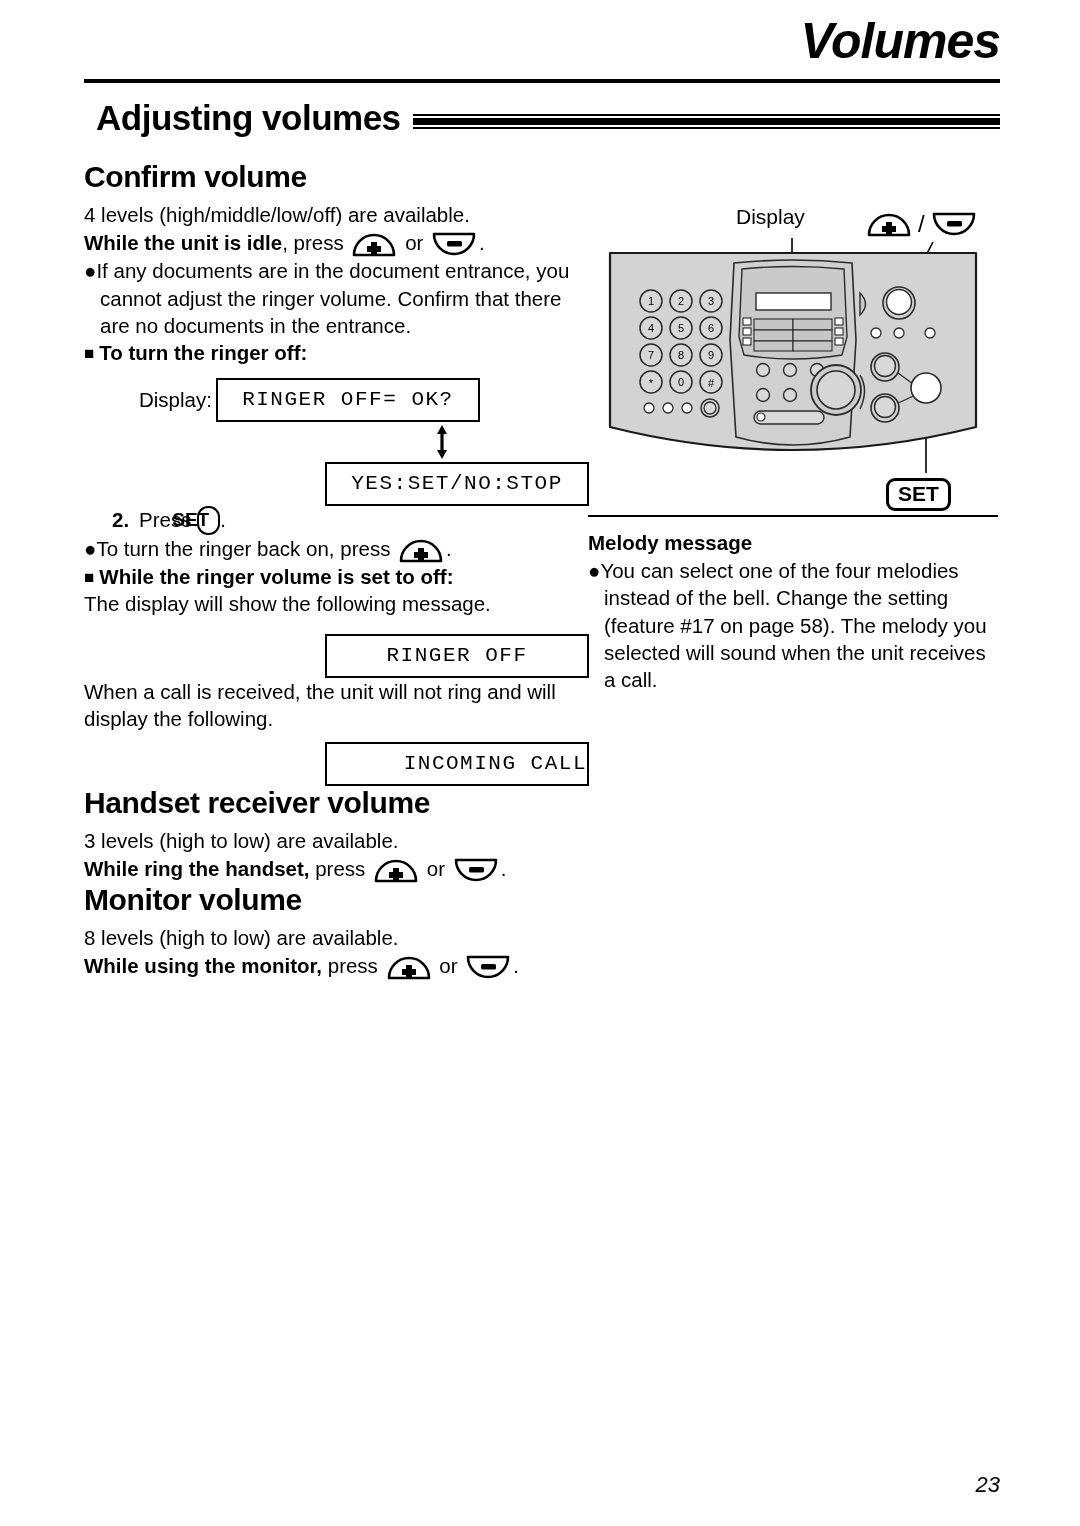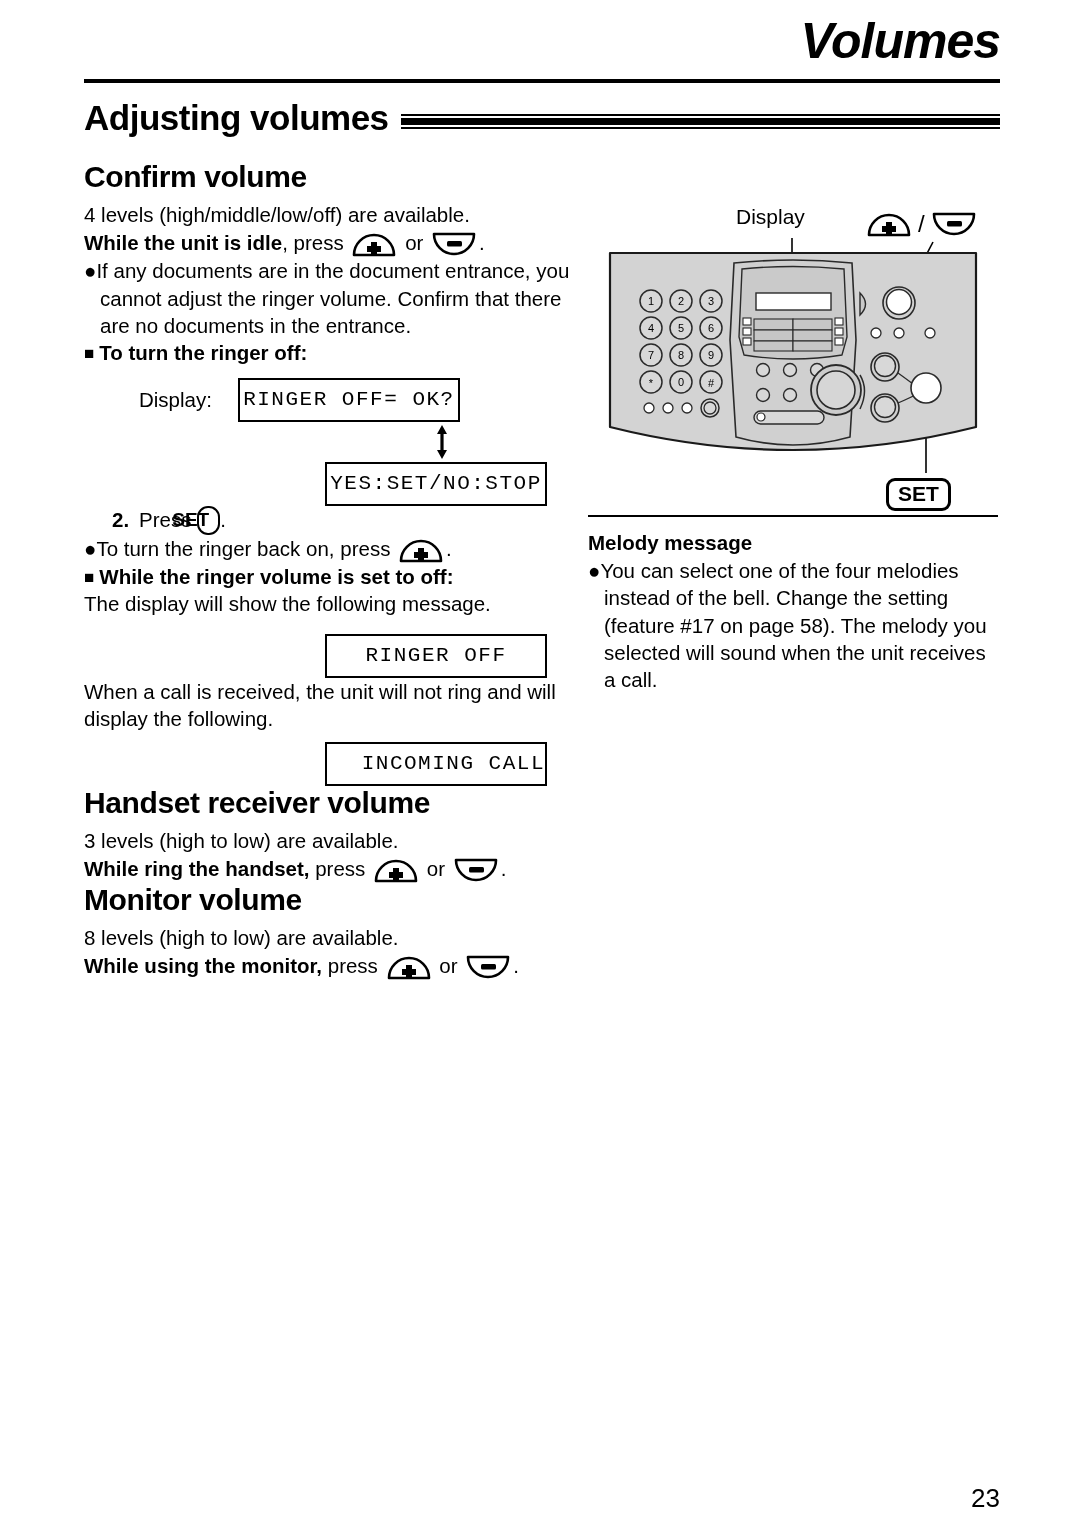--- a/index.html
+++ b/index.html
@@ -33,21 +33,21 @@
     left: 84px;
     right: 80px;
     height: 4px;
     background: #000;
   }
 
   
   .sec-head-wrap {
     position: absolute;
     top: 96px;
-    left: 84px;
+    left: 96px;
     right: 80px;
     height: 46px;
     display: flex;
     align-items: center;
   }
   .sec-head {
     font-size: 35px;
     font-weight: bold;
     letter-spacing: -0.5px;
     white-space: nowrap;
@@ -168,23 +168,23 @@
     box-sizing: border-box;
   }
   .lcd-row {
     position: relative;
     display: flex;
     align-items: center;
   }
   .lcd-label {
     font-size: 20.5px;
     white-space: nowrap;
-    padding-right: 26px;
-  }
-  .lcd-w { width: 222px; }
+    padding-right: 4px;
+  }
+  .lcd-w { width: 264px; }
 
   .lcdblock-1 { margin-top: 12px; margin-left: 55px; }
   .lcdblock-2 { margin-top: 0px; margin-left: 241px; }
   .lcdblock-3 { margin-top: 17px; margin-left: 241px; }
   .lcdblock-4 { margin-top: 9px; margin-left: 241px; text-align: right; }
 
   .arrow-dbl {
     height: 40px;
     margin-left: 241px;
     width: 234px;
@@ -238,22 +238,23 @@
     display: flex;
     align-items: center;
     gap: 4px;
   }
   .pm-slash { font-size: 24px; }
 
   
   .page-num {
     position: absolute;
     right: 80px;
-    bottom: 12px;
-    font-size: 26px;
+    bottom: 28px;
+    font-size: 22px;
+    font-style: italic;
   }
 </style>
 </head>
 <body>
 
 <div class="page-title">Volumes</div>
 <div class="title-rule"></div>
 
 <div class="sec-head-wrap">
   <div class="sec-head">Adjusting volumes</div>

